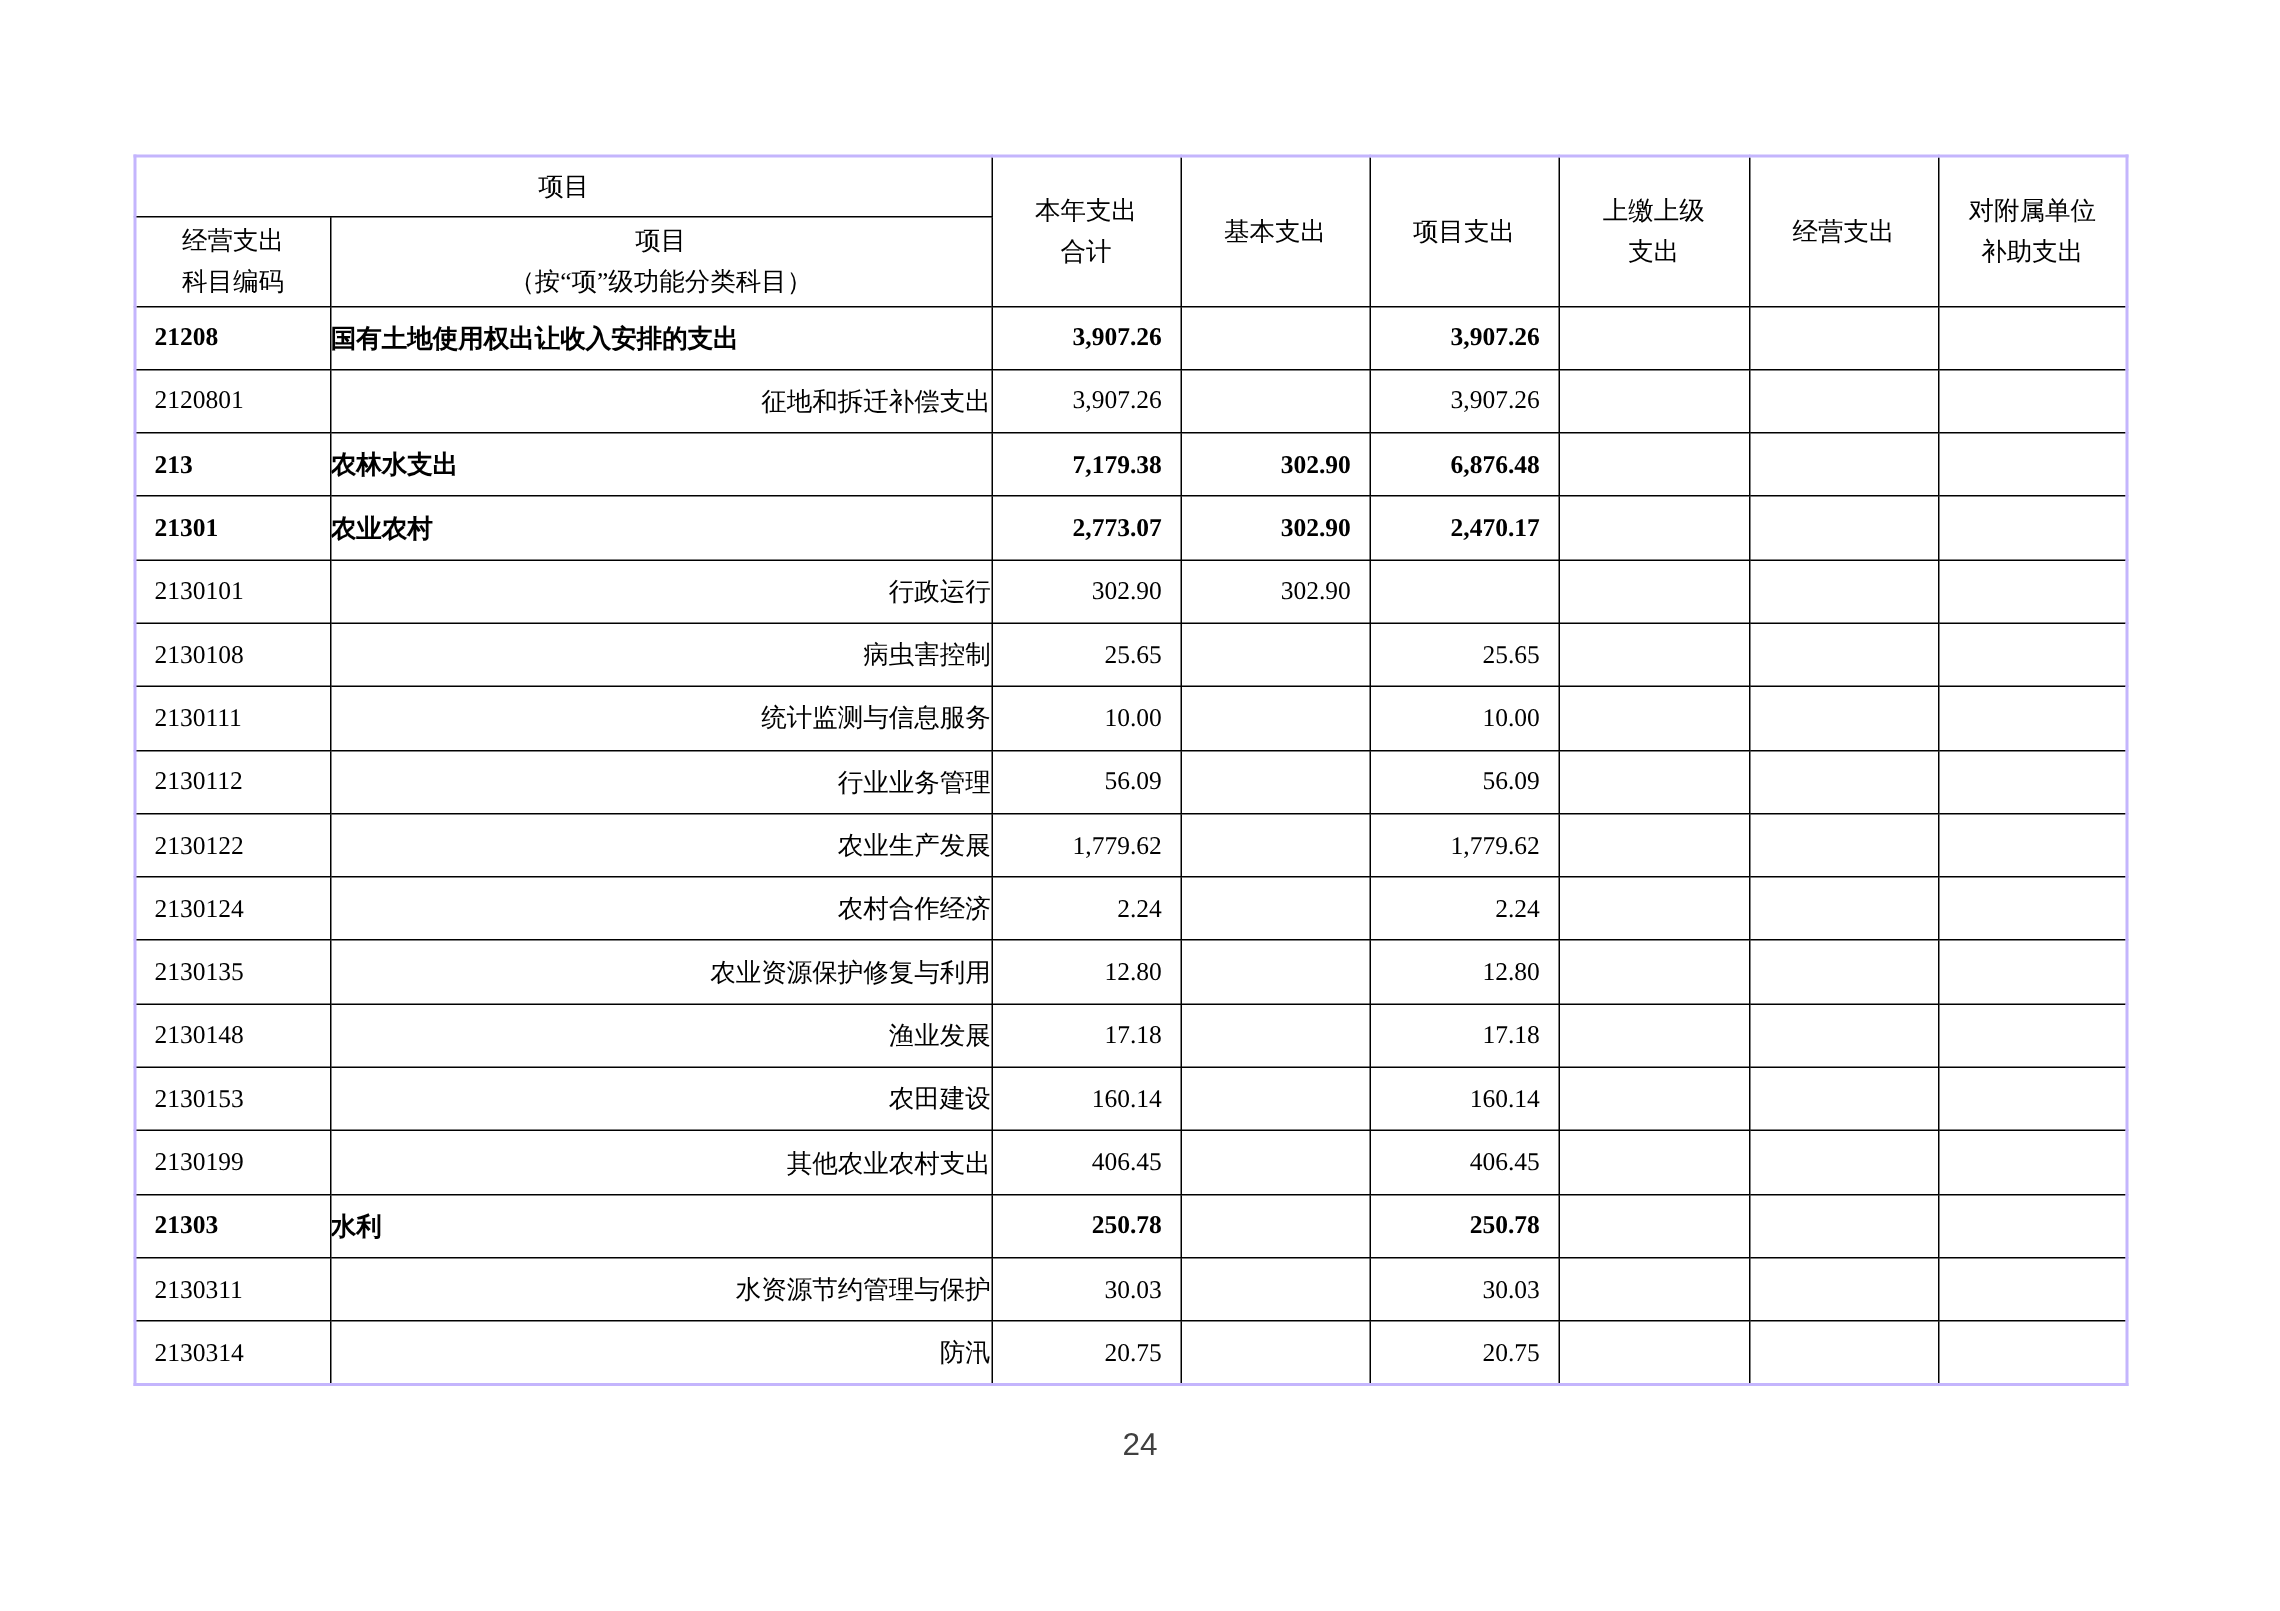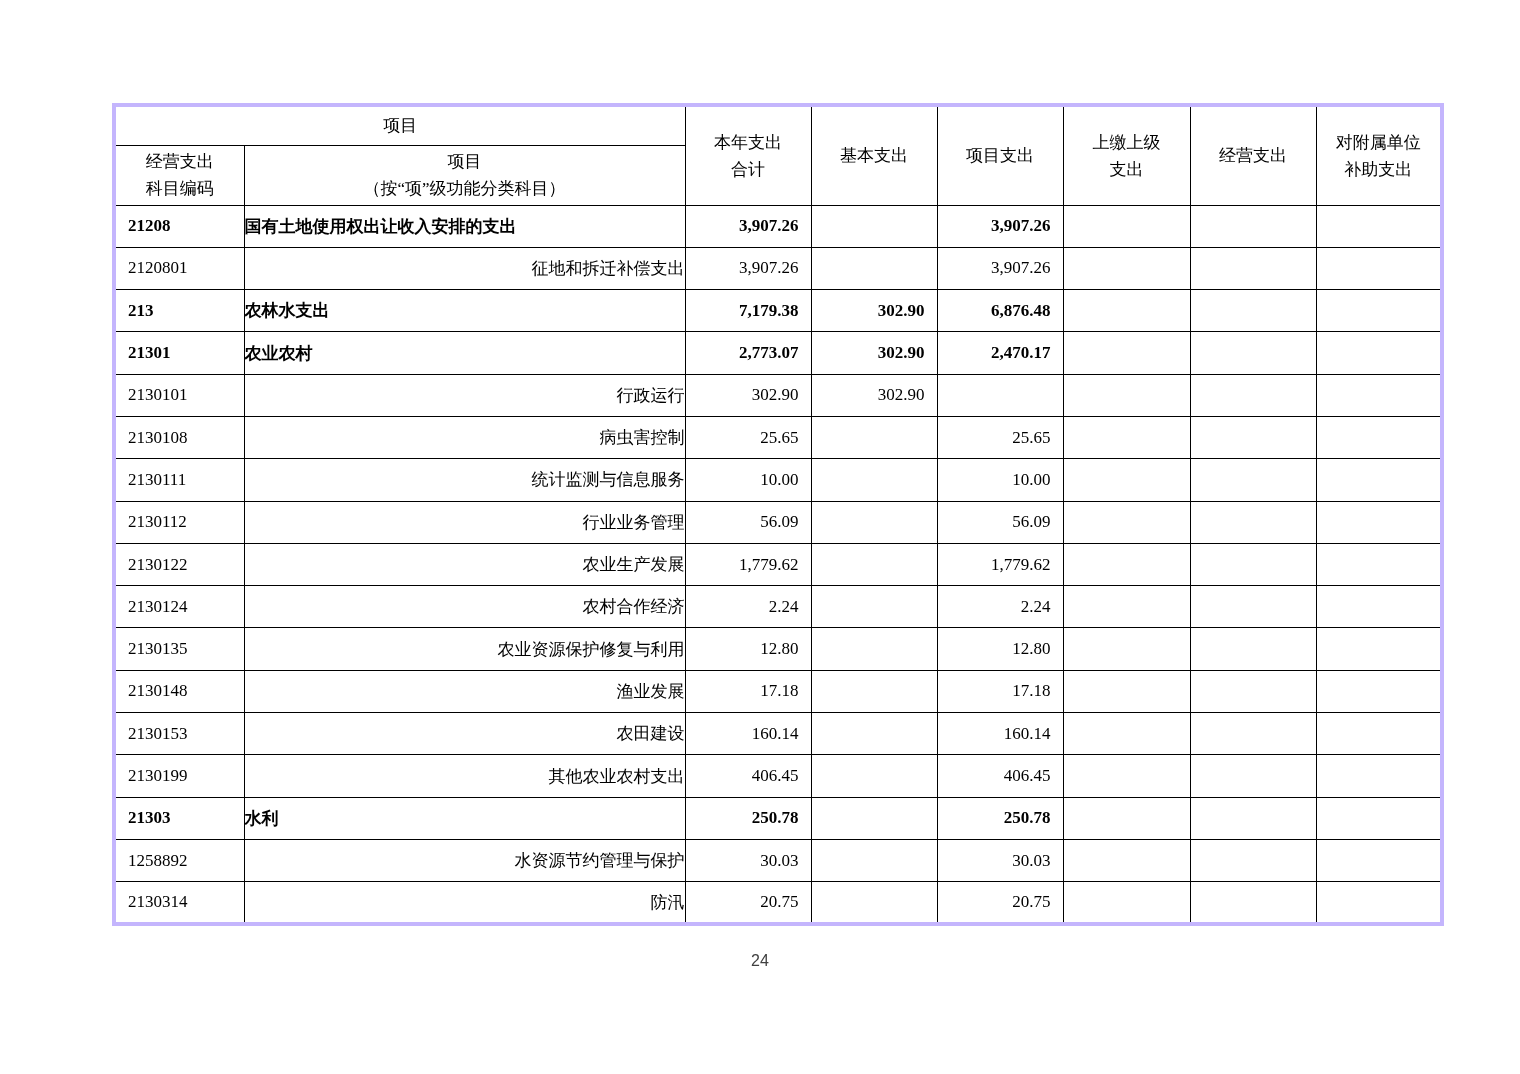--- a/index.html
+++ b/index.html
@@ -10,25 +10,25 @@
     color: #000000;
   }
   .page {
     position: relative;
     width: 1520px; height: 1074px;
     background: #ffffff;
     overflow: hidden;
   }
   table.budget-table {
     position: absolute;
-    left: 112px; top: 103px;
+    left: 89px; top: 103px;
     width: 1328px;
     border-collapse: collapse;
     table-layout: fixed;
-    border: 4px solid #c4b5fd;
+    border: 2px solid #c4b5fd;
   }
   table.budget-table th,
   table.budget-table td {
     border: 1px solid #000000;
     font-size: 17px;
     font-weight: normal;
     vertical-align: middle;
     overflow: hidden;
     white-space: nowrap;
   }
@@ -40,21 +40,21 @@
   .c-code { text-align: left; padding-left: 12px; }
   .c-item { text-align: left; }
   .c-item.indent { padding-left: 42px; text-align: right; }
   .c-num { text-align: right; padding-right: 12px; }
   tr.bold td { font-weight: bold; }
   .pagenum {
     position: absolute;
     top: 952px; left: 0;
     width: 1520px;
     text-align: center;
-    font-size: 16px;
+    font-size: 21px;
     font-family: "Liberation Sans", "DejaVu Sans", sans-serif;
     color: #404040;
   }
 </style>
 </head>
 <body>
 
 <div class="page">
 
   <table class="budget-table">
@@ -243,21 +243,21 @@
           <td class="c-code">21303</td>
           <td class="c-item">水利</td>
           <td class="c-num">250.78</td>
           <td class="c-num"></td>
           <td class="c-num">250.78</td>
           <td class="c-num"></td>
           <td class="c-num"></td>
           <td class="c-num"></td>
         </tr>
         <tr>
-          <td class="c-code">1258892</td>
+          <td class="c-code">2130311</td>
           <td class="c-item indent">水资源节约管理与保护</td>
           <td class="c-num">30.03</td>
           <td class="c-num"></td>
           <td class="c-num">30.03</td>
           <td class="c-num"></td>
           <td class="c-num"></td>
           <td class="c-num"></td>
         </tr>
         <tr>
           <td class="c-code">2130314</td>

